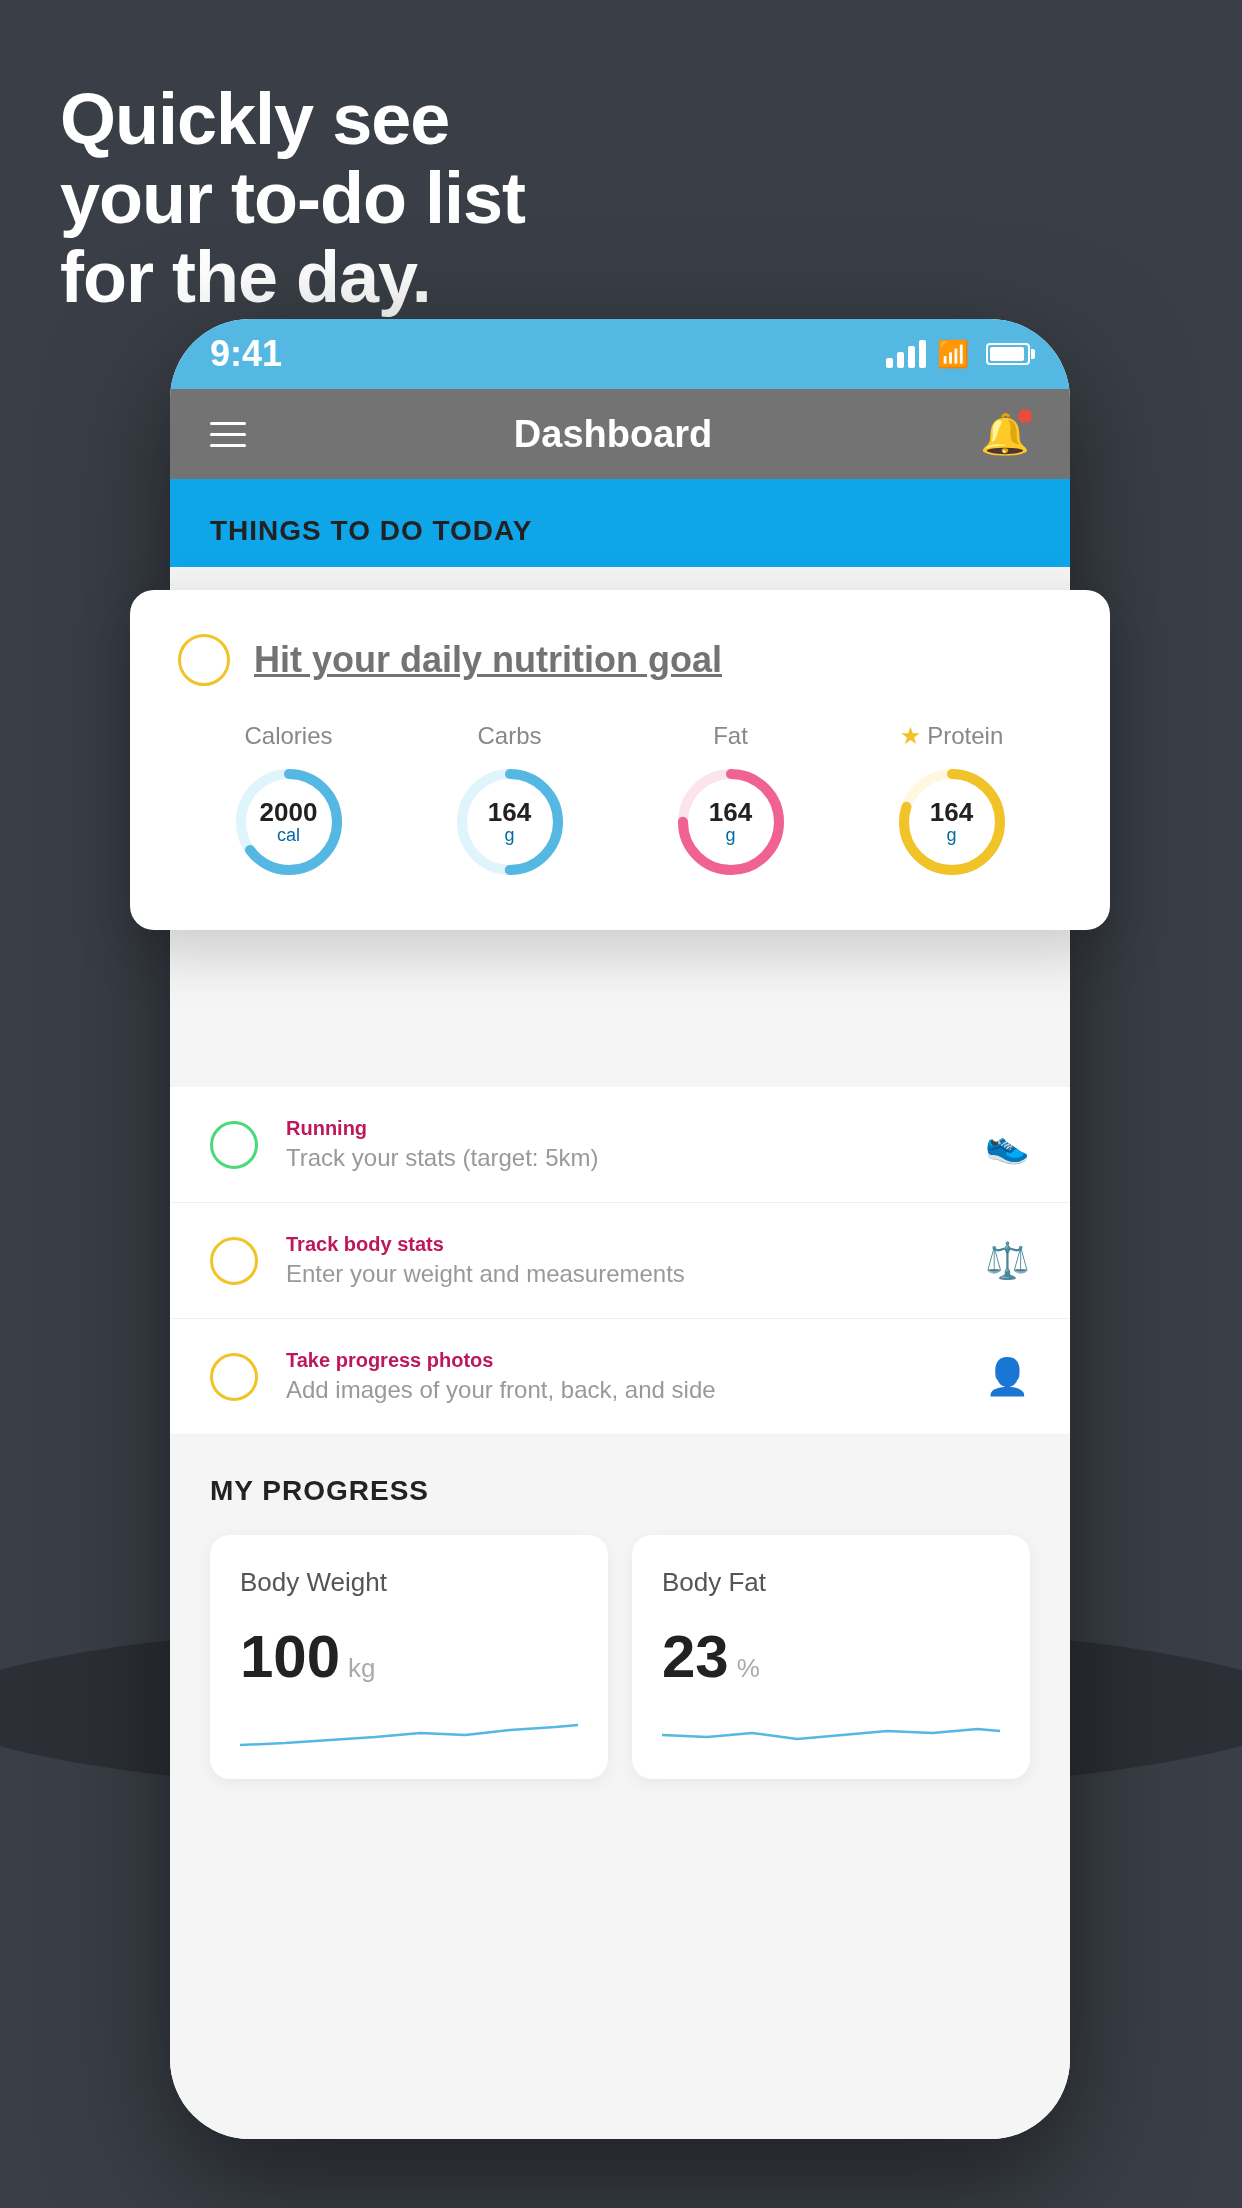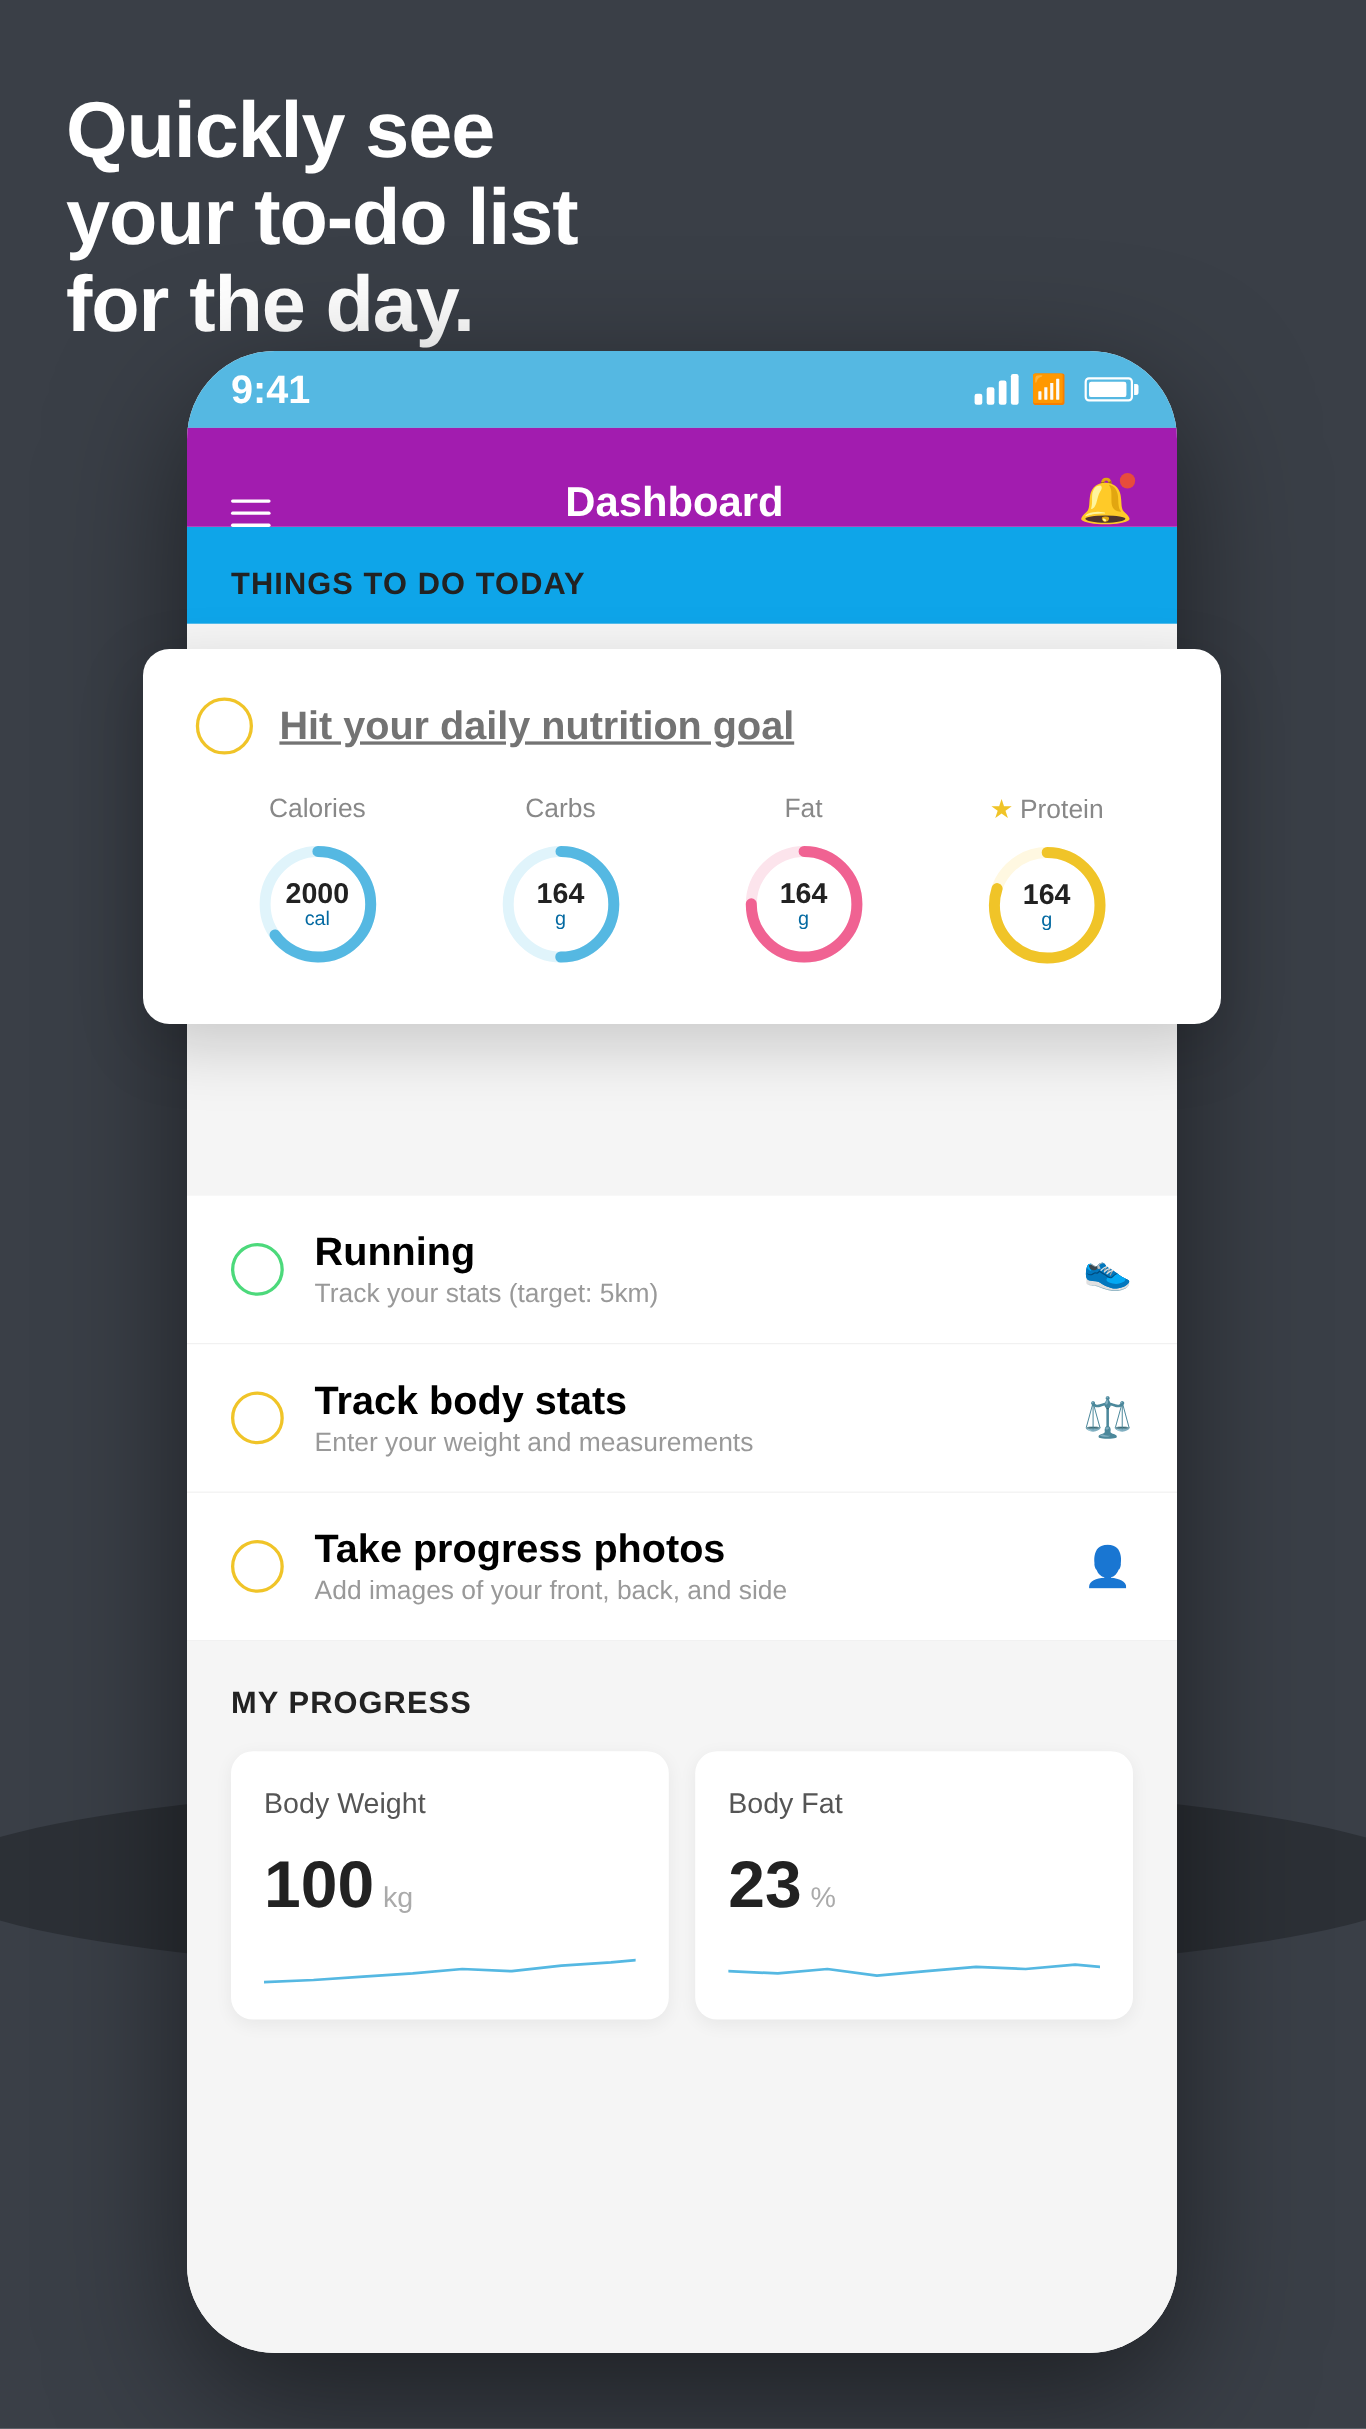--- a/index.html
+++ b/index.html
@@ -106,24 +106,24 @@
       left: 2px;
       top: 2px;
       bottom: 2px;
       right: 4px;
       background: #fff;
       border-radius: 2px;
     }
 
     
     .app-header {
-      background: #a21caf;
+      background: #737373;
       height: 90px;
       display: flex;
-      align-items: flex-end;
+      align-items: center;
       justify-content: space-between;
       padding: 0 40px;
     }
 
     .hamburger {
       display: flex;
       flex-direction: column;
       gap: 8px;
       cursor: pointer;
     }
@@ -301,23 +301,23 @@
     .todo-circle.yellow {
       border: 3.5px solid #f0c428;
       background: transparent;
     }
 
     .todo-text {
       flex: 1;
     }
 
     .todo-main {
-      font-size: 36px;
+      font-size: 20px;
       font-weight: 600;
-      color: #000000;
+      color: #be185d;
       margin-bottom: 4px;
     }
 
     .todo-sub {
       font-size: 24px;
       color: #999;
     }
 
     .todo-icon {
       font-size: 36px;

